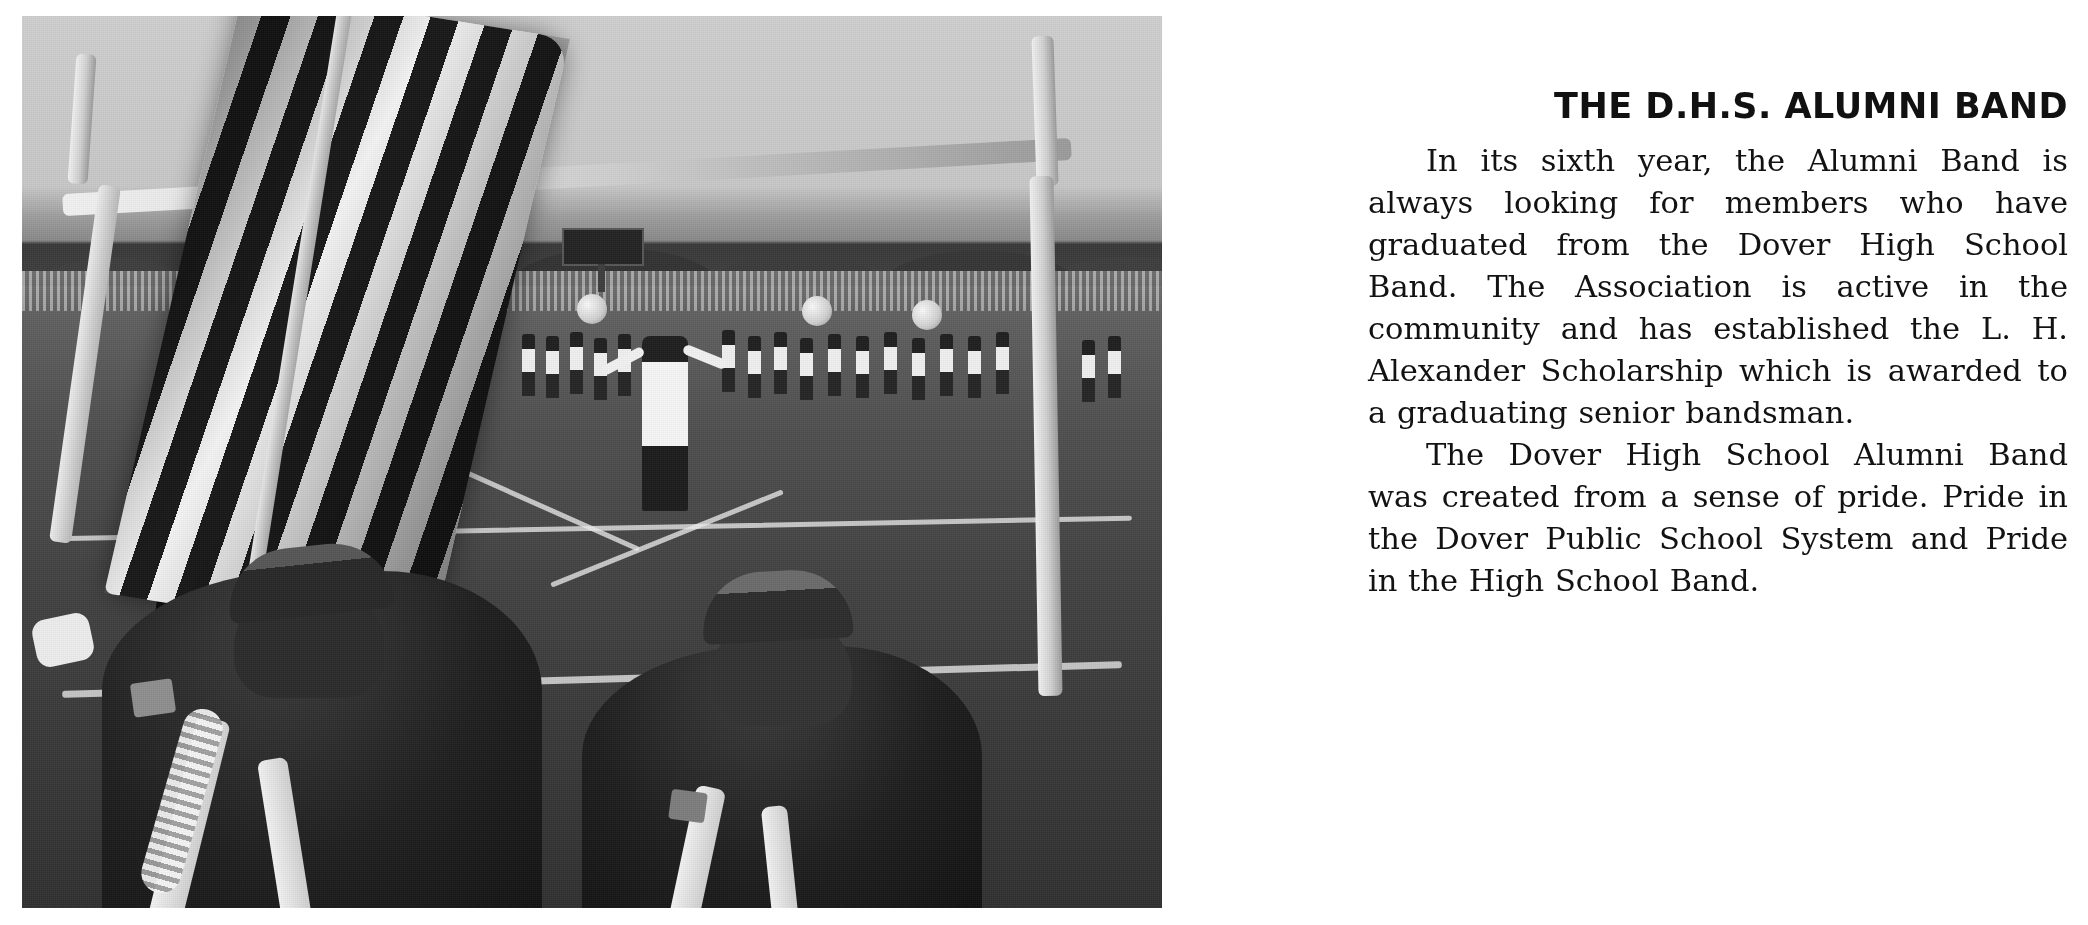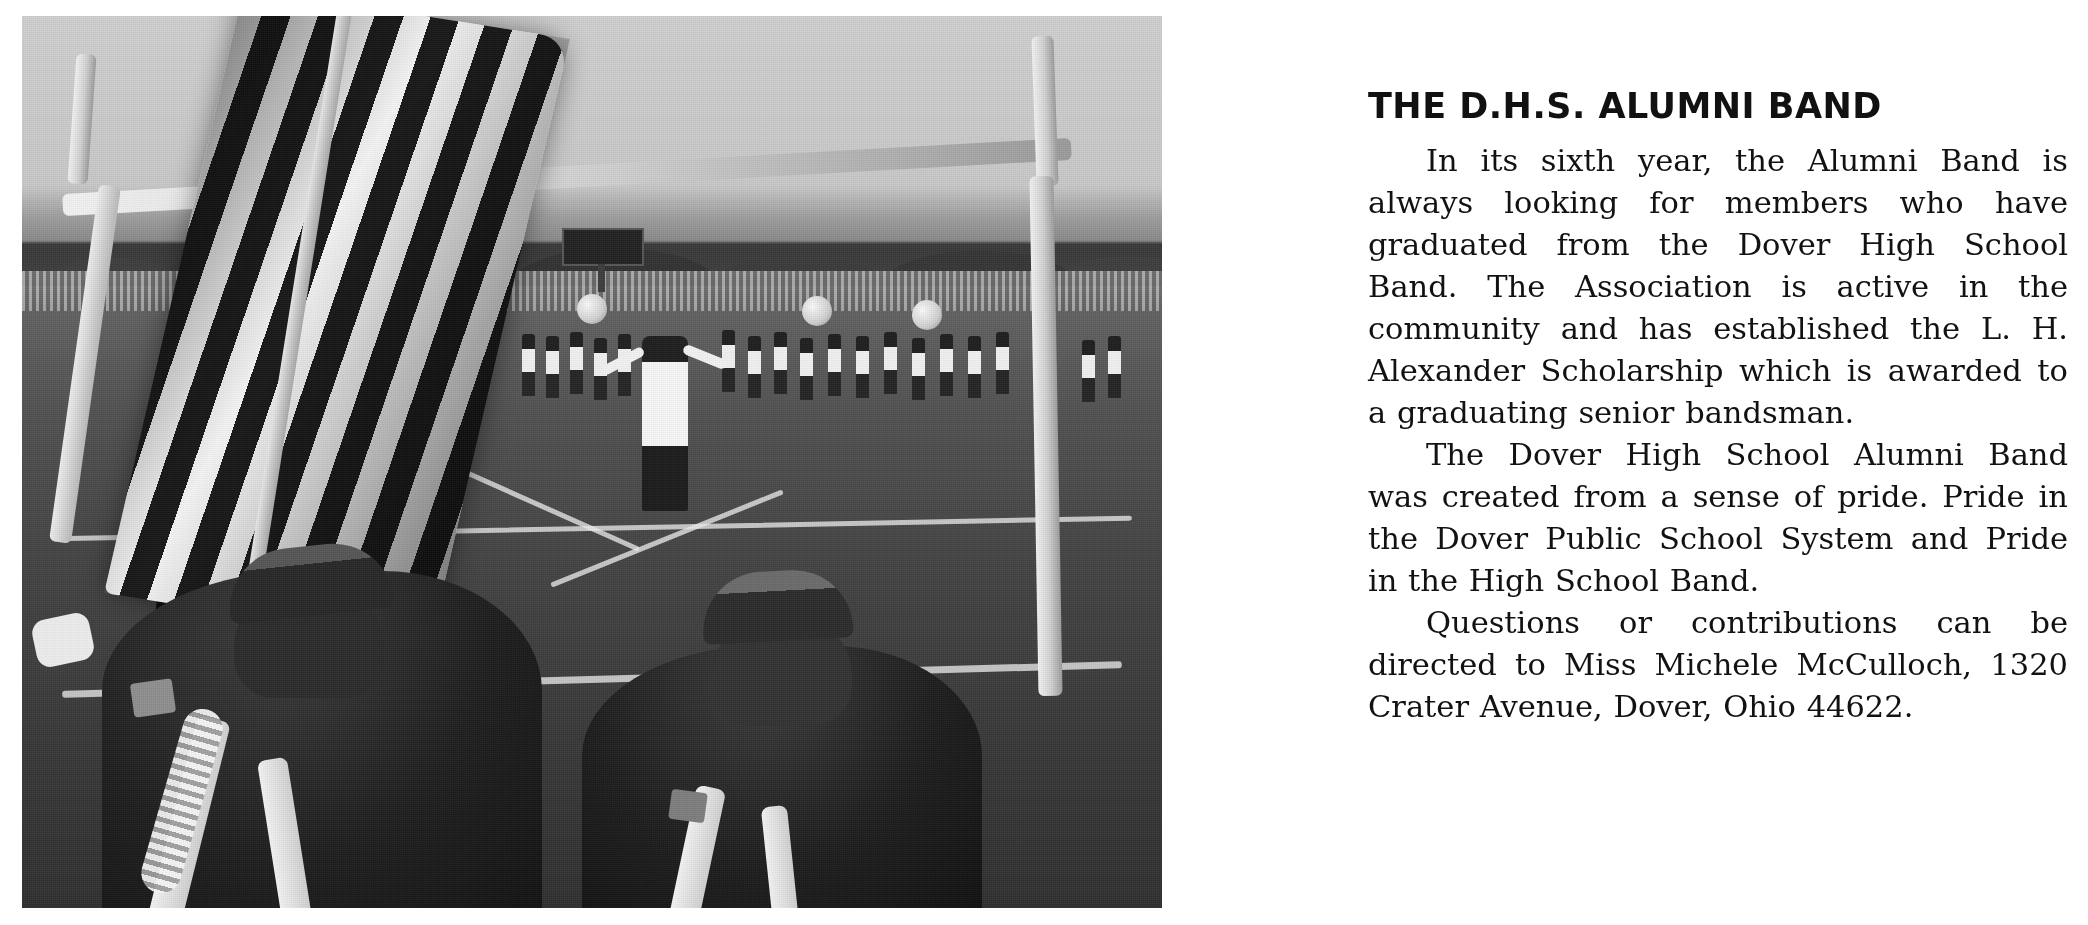--- a/index.html
+++ b/index.html
@@ -321,21 +321,21 @@
     position: absolute;
     left: 1368px;
     top: 86px;
     width: 700px;
   }
   .article-heading {
     font-family: "DejaVu Sans", sans-serif;
     font-weight: bold;
     font-size: 35px;
     letter-spacing: .5px;
-    text-align: left;
+    text-align: right;
     color: #111111;
     margin: 0 0 14px 0;
     white-space: nowrap;
   }
   .article p {
     margin: 0;
     font-family: "DejaVu Serif", serif;
     font-size: 30.5px;
     line-height: 42px;
     color: #121212;
@@ -424,16 +424,15 @@
       <div class="patch2"></div>
 
       <div class="photo-grain"></div>
     </div>
   </figure>
 
   <div class="article">
     <h1 class="article-heading">THE D.H.S. ALUMNI BAND</h1>
     <p>In its sixth year, the Alumni Band is always looking for members who have graduated from the Dover High School Band.  The Association is active in the community and has established the L. H. Alexander Scholarship which is awarded to a graduating senior bandsman.</p>
     <p>The Dover High School Alumni Band was created from a sense of pride.  Pride in the Dover Public School System and Pride in the High School Band.</p>
-    <p class="last-line-left">Questions or contributions can be directed to Miss Michele McCulloch, 1320 Crater Avenue, Dover, Ohio 44622.</p>
   </div>
 
 </div>
 
 </body></html>

